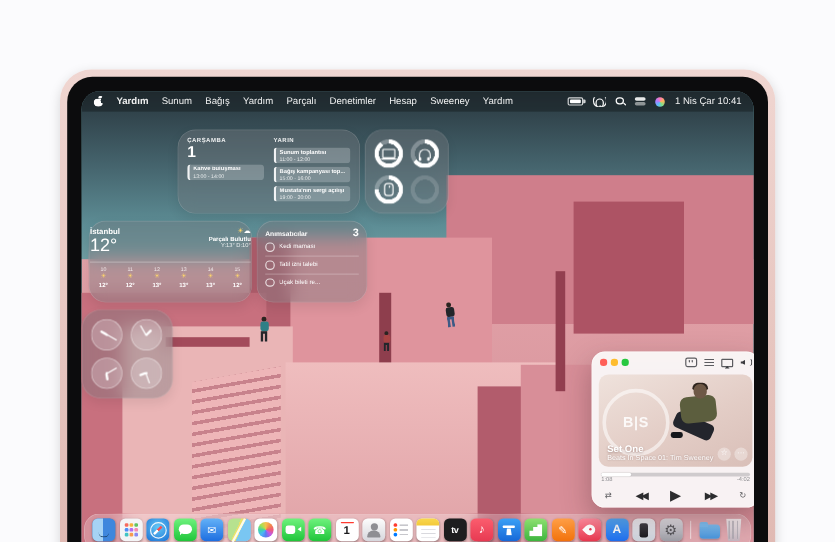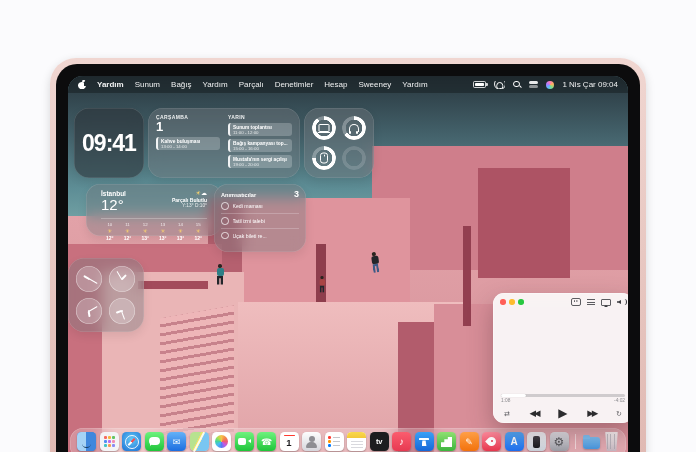--- a/index.html
+++ b/index.html
@@ -106,21 +106,21 @@
        -webkit-mask:radial-gradient(closest-side,transparent 68%,#000 70%);
        mask:radial-gradient(closest-side,transparent 68%,#000 70%);}
   .batt-ico{position:absolute;left:50%;top:50%;transform:translate(-50%,-50%);}
   .b-laptop{width:9px;height:6px;border:1.1px solid #fff;border-radius:1px;}
   .b-laptop::after{content:"";position:absolute;left:-2px;right:-2px;bottom:-2.4px;height:1.2px;background:#fff;border-radius:1px;}
   .b-head{width:8px;height:7px;border:1.2px solid #fff;border-bottom:none;border-radius:5px 5px 0 0;}
   .b-head::after{content:"";position:absolute;left:-.6px;bottom:-2.2px;width:2.2px;height:3.6px;background:#fff;border-radius:1px;box-shadow:7px 0 0 #fff;}
   .b-mouse{width:6px;height:9px;border:1.1px solid #fff;border-radius:3px;}
   .b-mouse::before{content:"";position:absolute;left:50%;top:1.4px;width:1px;height:2.6px;margin-left:-.5px;background:#fff;border-radius:1px;}
 
-  .wg-weather{left:18px;top:108px;width:136px;height:52px;padding:6px 15px;box-sizing:border-box;border-radius:14px;}
+  .wg-weather{left:6px;top:108px;width:136px;height:68px;padding:6px 1px;box-sizing:border-box;border-radius:14px;}
   .wx-top{display:flex;justify-content:space-between;}
   .wx-city{font-size:6.5px;font-weight:bold;}
   .wx-temp{font-size:15px;font-weight:300;line-height:1.05;}
   .wx-right{text-align:right;}
   .wx-cond-ico{font-size:6px;line-height:1;}
   .wx-cond-ico .sun{color:#ffd76a;}
   .wx-cond{font-size:5px;font-weight:bold;margin-top:1px;}
   .wx-hl{font-size:4.8px;opacity:.85;}
   .wx-hours{display:flex;justify-content:space-between;margin-top:5px;padding-top:3px;
             border-top:.5px solid rgba(255,255,255,.25);}
@@ -335,27 +335,24 @@
               <i></i>
               <i></i>
               <i></i>
             </span>
           <span class="mb-search"></span>
           <span class="mb-cc">
               <i></i>
               <i></i>
             </span>
           <span class="mb-ai"></span>
-          <span class="mb-time">1 Nis Çar 09:04</span>
+          <span class="mb-time">1 Nis Çar 10:41</span>
         </span>
       </div>
 
-      <div class="widget wg-clock">
-        <span class="big">09:41</span>
-      </div>
 
       <div class="widget wg-cal">
         <div class="cal-col">
           <div class="cal-day">ÇARŞAMBA</div>
           <div class="cal-num">1</div>
           <div class="cal-ev">
             <div class="t">Kahve buluşması</div>
             <div class="h">13:00 - 14:00</div>
           </div>
         </div>
@@ -483,20 +480,38 @@
           <span class="tl r"></span>
           <span class="tl y"></span>
           <span class="tl g"></span>
         </div>
         <div class="ptop">
           <span class="pi pi-lyrics"></span>
           <span class="pi pi-queue"></span>
           <span class="pi pi-airplay"></span>
           <span class="pi pi-vol"></span>
         </div>
+        <div class="artwork">
+          <div class="art-person">
+            <i class="ap-legs"></i>
+              <i class="ap-body"></i>
+              <i class="ap-hair"></i>
+              <i class="ap-head"></i>
+              <i class="ap-shoe"></i>
+          </div>
+          <div class="bs-ring">B|S</div>
+          <div class="art-text">
+            <div class="track">Set One</div>
+            <div class="album">Beats In Space 01: Tim Sweeney</div>
+          </div>
+          <div class="art-actions">
+            <span class="art-btn">☆</span>
+            <span class="art-btn">···</span>
+          </div>
+        </div>
         <div class="progress">
             <i style="width: 20%;"></i>
           </div>
         <div class="ptimes">
           <span>1:08</span>
           <span>-4:02</span>
         </div>
         <div class="transport">
           <span class="tp small">⇄</span>
           <span class="tp med">◀◀</span>

